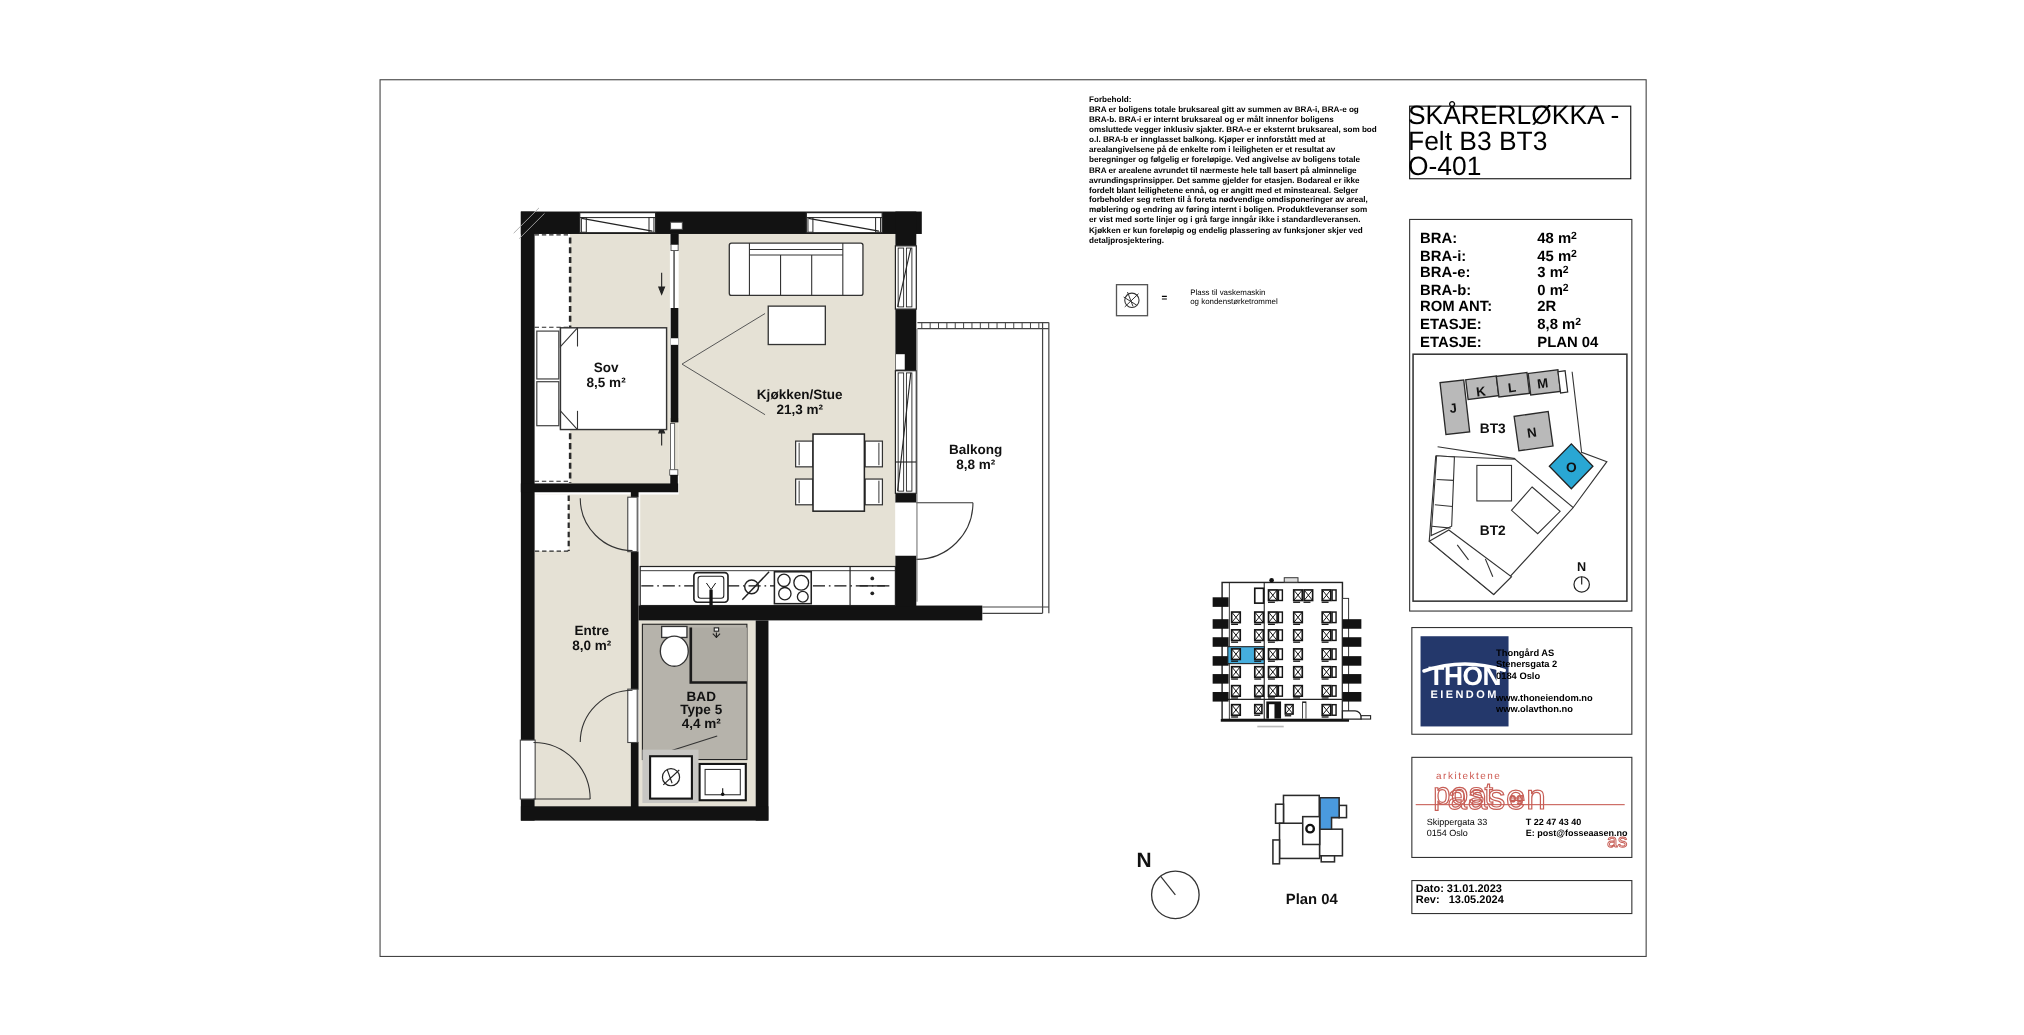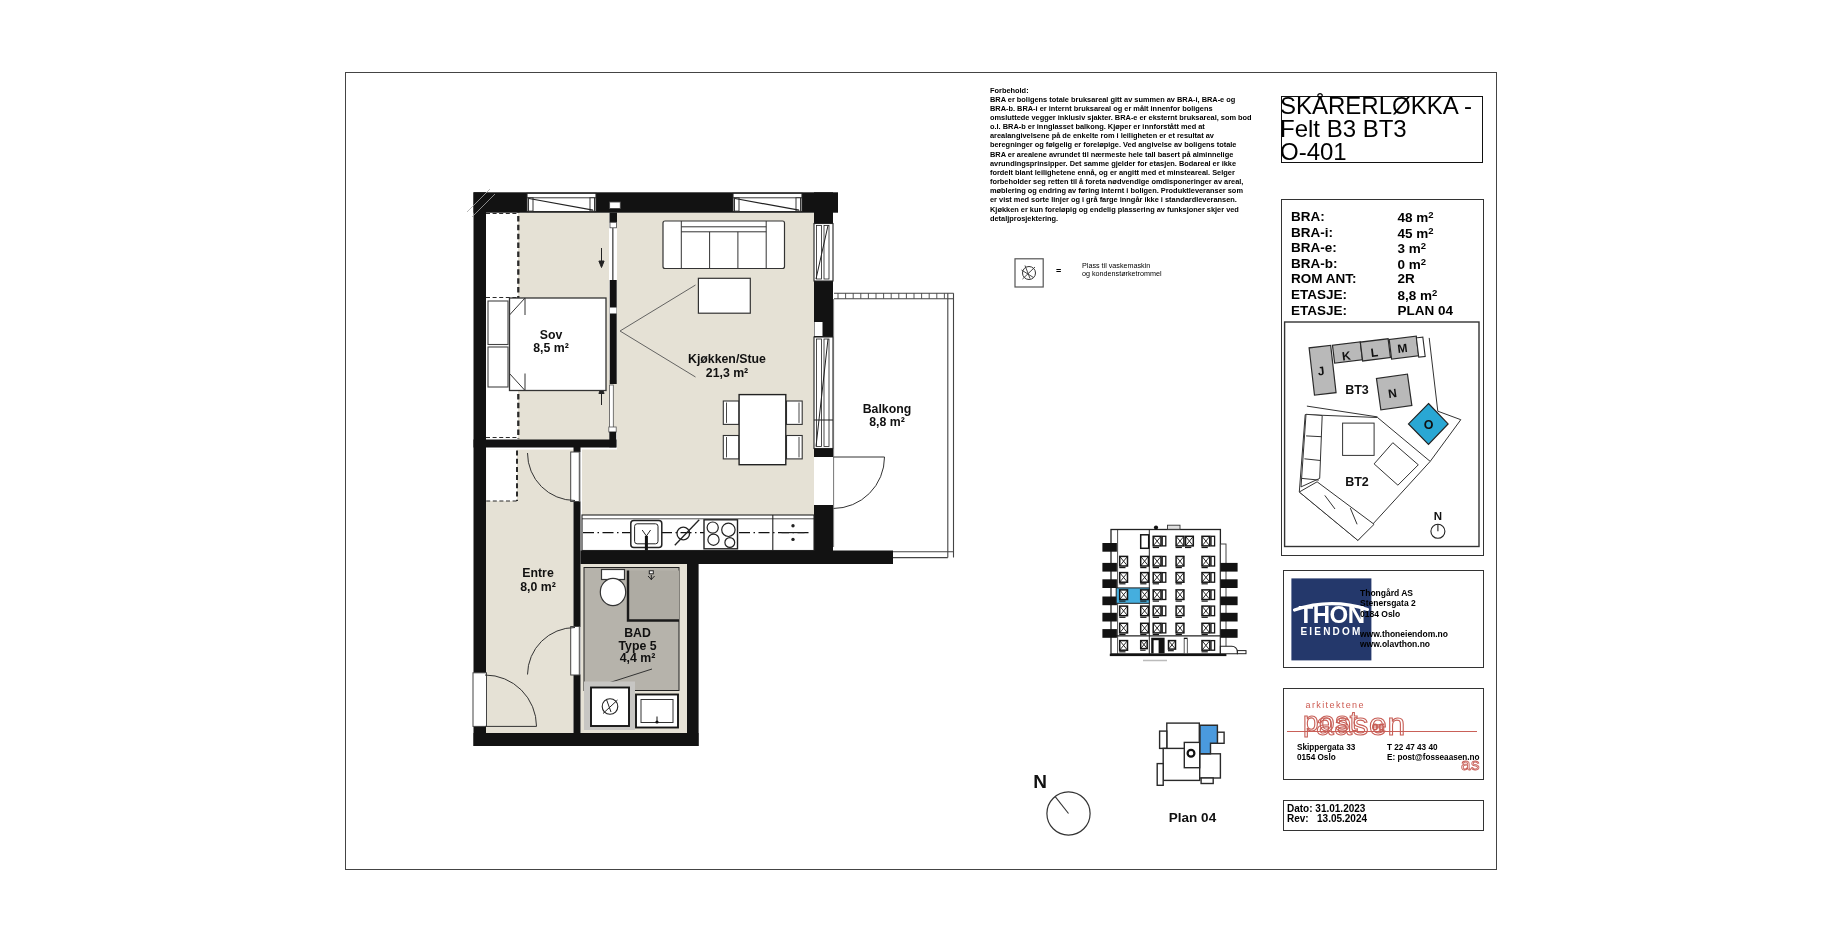--- a/index.html
+++ b/index.html
@@ -483,15 +483,15 @@
   </div>
 <div class="abs" style="left:1282.7px;top:570px;width:201.3px;height:98px;border:1.2px solid #333"></div>
 <div class="abs" style="left:1360px;top:588px;font-size:8.5px;font-weight:bold;line-height:10.3px">Thongård AS<br>Stenersgata 2<br>0184 Oslo<br><br>www.thoneiendom.no<br>www.olavthon.no</div>
 <div class="abs" style="left:1282.7px;top:687.5px;width:201.3px;height:92px;border:1.2px solid #333"></div>
 <div class="abs" style="left:1305.5px;top:700px;font-size:9px;color:#cd5a52;letter-spacing:1.4px">arkitektene</div>
 <div class="abs" style="left:1286.5px;top:731px;width:190.5px;border-top:1.3px solid #c96058"></div>
 <div class="abs" style="left:1303px;top:705.5px;color:transparent;-webkit-text-stroke:1.1px #c75e56;font-size:28px;white-space:nowrap;letter-spacing:0.5px">post</div>
 <div class="abs" style="left:1372px;top:719.5px;color:transparent;-webkit-text-stroke:0.9px #c75e56;font-size:11px;letter-spacing:0.5px">og</div>
 <div class="abs" style="left:1316px;top:705.5px;color:transparent;-webkit-text-stroke:1.1px #c75e56;font-size:32px;white-space:nowrap;letter-spacing:0.5px">aasen</div>
 <div class="abs" style="left:1461px;top:755px;color:transparent;-webkit-text-stroke:0.9px #c75e56;font-size:17px;letter-spacing:0.5px">as</div>
-<div class="abs" style="left:1297px;top:743px;font-size:8.2px;font-weight:bold;line-height:10px">Skippergata 33<br>0154 Oslo</div>
+<div class="abs" style="left:1297px;top:743px;font-size:8.2px;font-weight:normal;line-height:10px">Skippergata 33<br>0154 Oslo</div>
 <div class="abs" style="left:1387px;top:743px;font-size:8.2px;font-weight:bold;line-height:10px">T 22 47 43 40<br>E: post@fosseaasen.no</div>
 <div class="abs" style="left:1282.7px;top:800px;width:201.3px;height:30.5px;border:1.2px solid #333"></div>
 <div class="abs" style="left:1287px;top:803.5px;font-size:10px;font-weight:bold;line-height:10px">Dato: 31.01.2023<br>Rev:&nbsp;&nbsp; 13.05.2024</div>
 </body></html>

